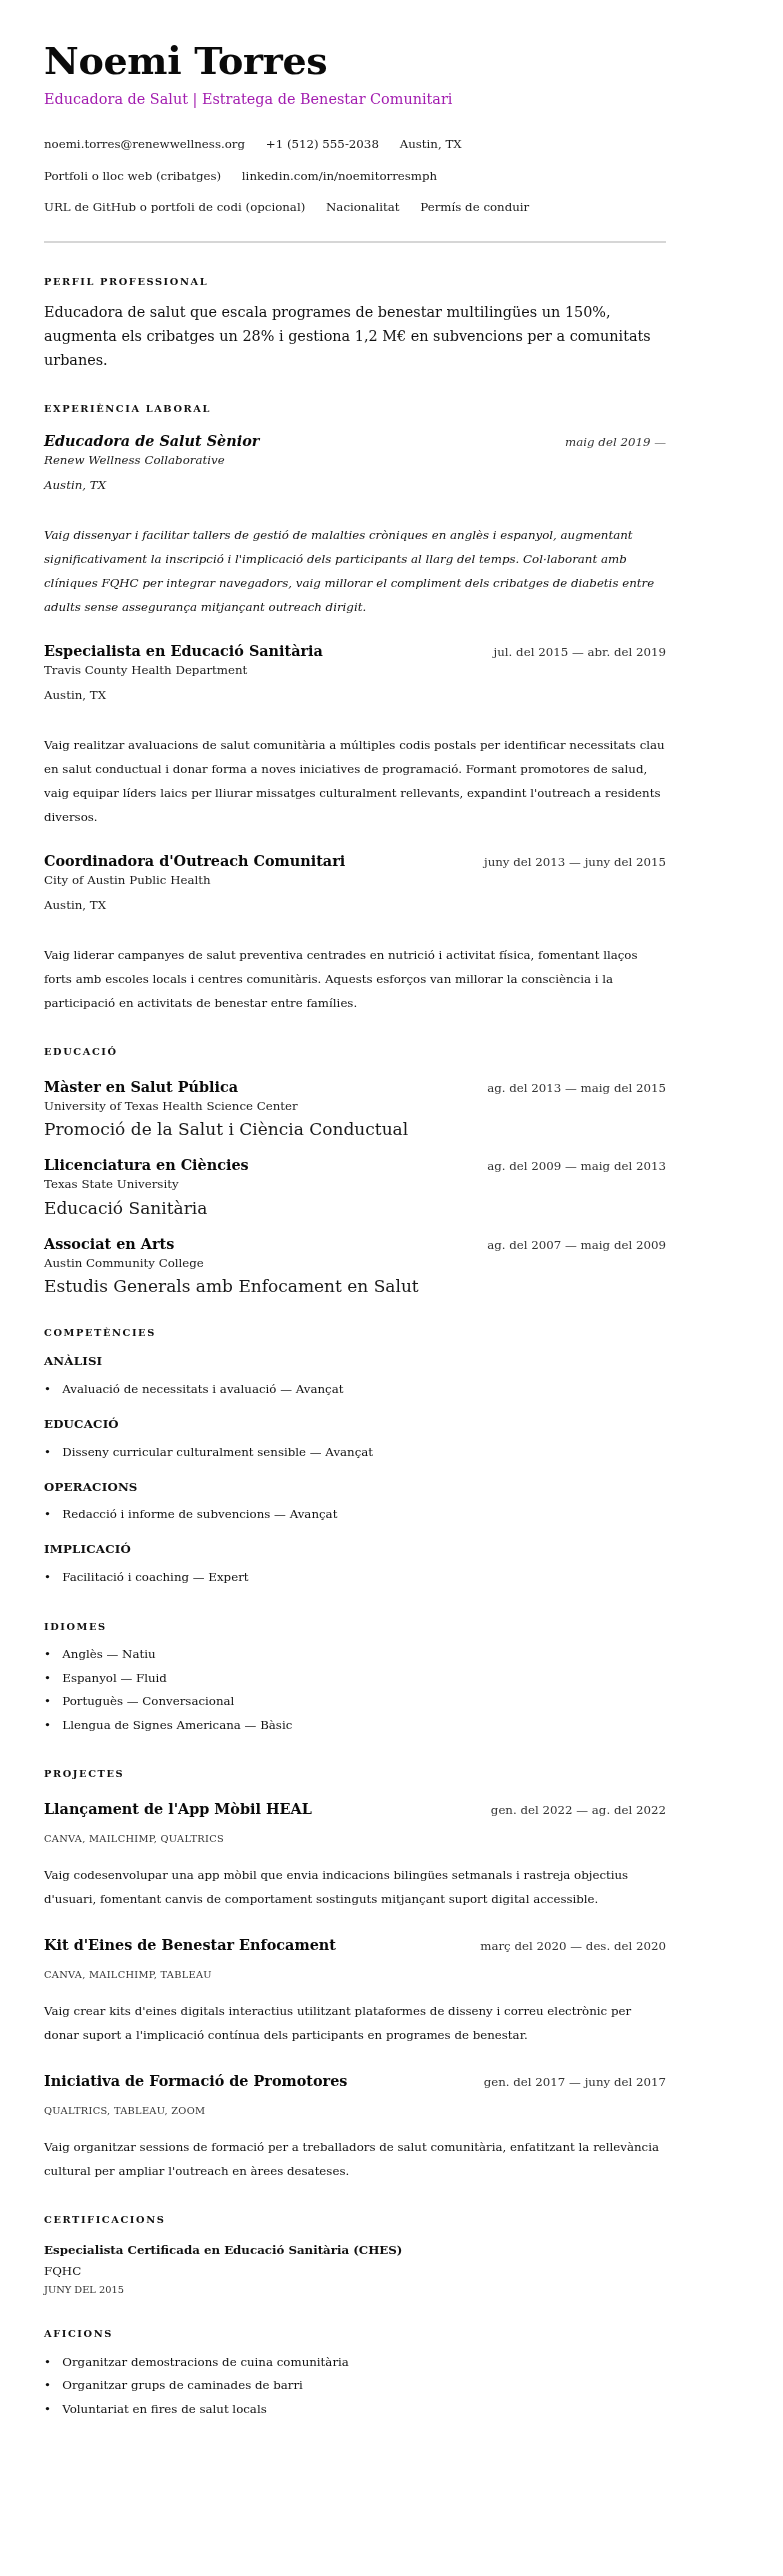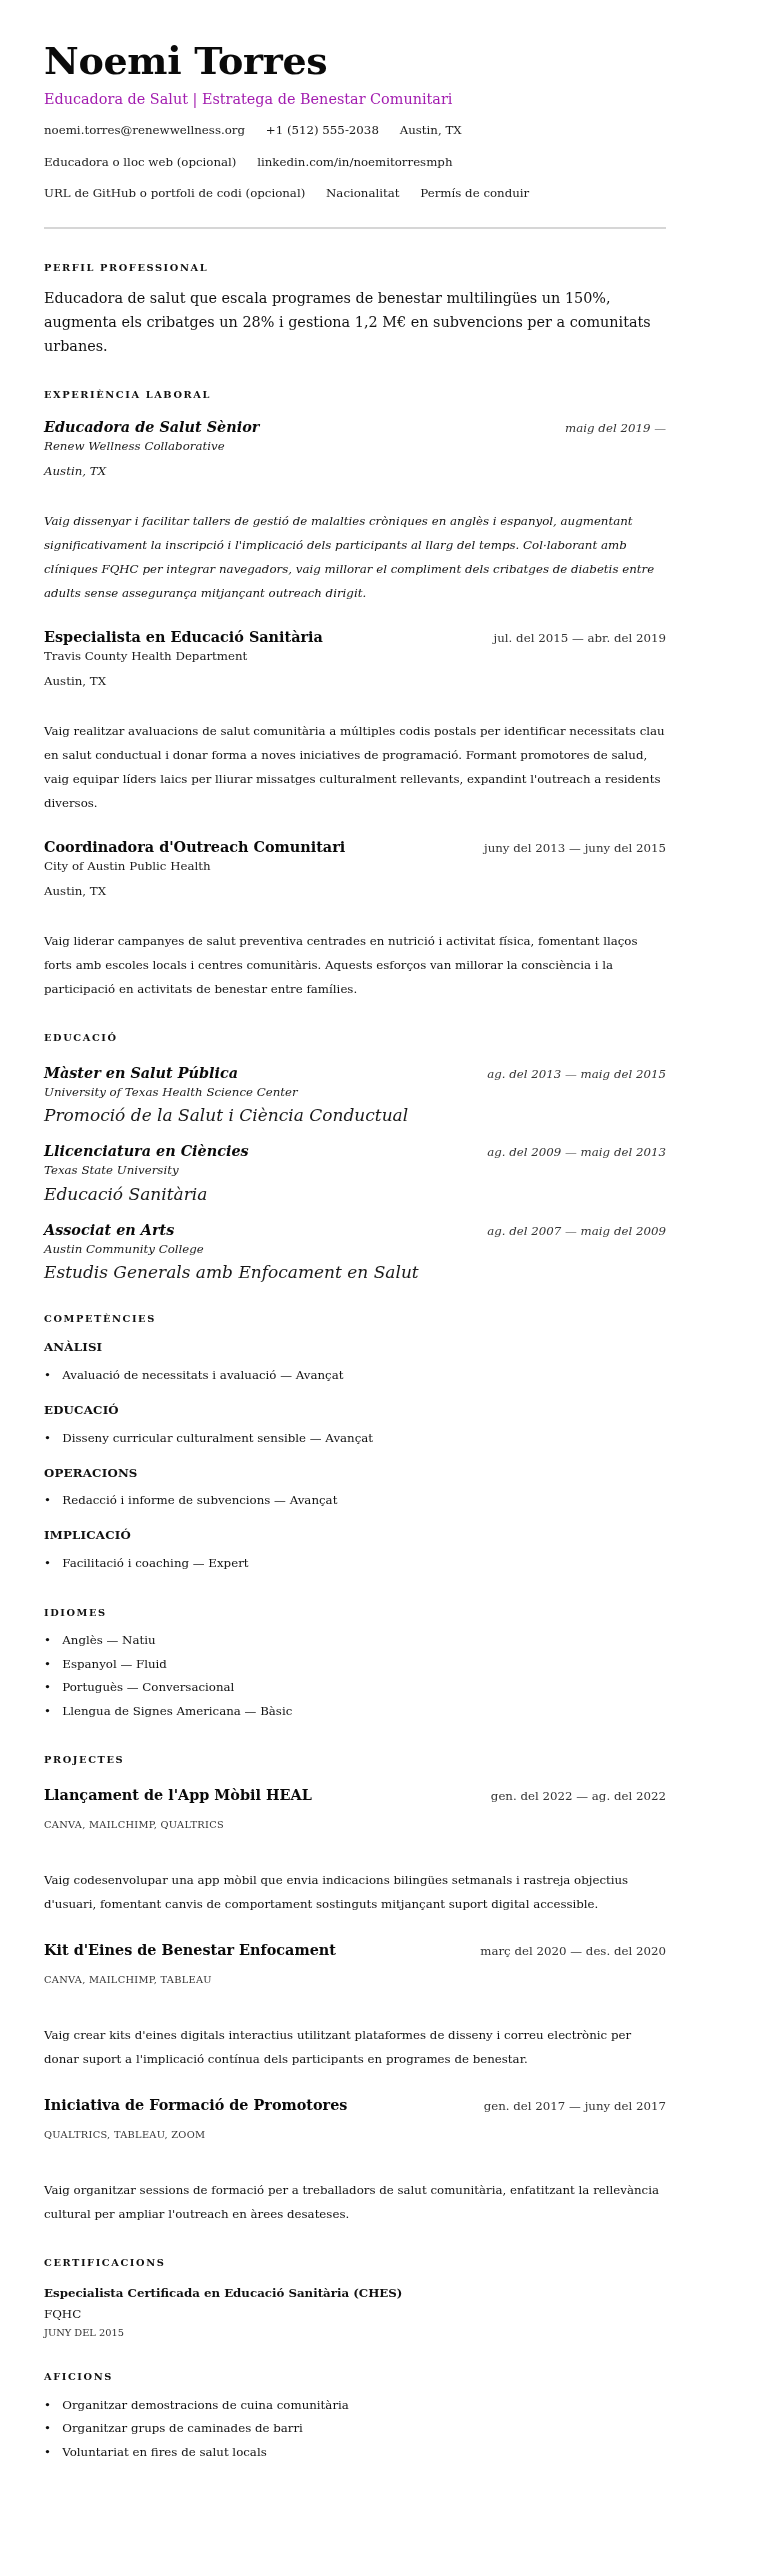--- a/index.html
+++ b/index.html
@@ -7,47 +7,47 @@
     width: 784px;
     min-height: 2576px;
     font-family: "DejaVu Serif", serif;
     color: #111111;
   }
   .page { padding: 37px 44px 39px 44px; box-sizing: border-box; width: 710px; }
   .name { font-size: 38px; font-weight: bold; line-height: 47px; margin: 0; letter-spacing: -0.3px; color: #0a0a0a; }
   .headline { font-size: 14.4px; line-height: 21px; margin-top: 5.2px; color: #a21caf; }
   .contact-row { font-size: 11.8px; line-height: 17px; margin-top: 14.4px; color: #1a1a1a; }
   .contact-row span { margin-right: 17px; }
-  .contact-row.first { margin-top: 12px; }
+  .contact-row.first { margin-top: 26px; }
   .divider { border: none; border-top: 2px solid #d6d6d6; margin: 25px 0 0 0; height: 0; }
   .section-title {
     font-size: 9.8px; font-weight: bold; letter-spacing: 1.6px; text-transform: uppercase;
     margin: 0; color: #111;
   }
   .section { margin-top: 31px; }
   .section.first { margin-top: 33px; }
   .summary { font-size: 14.4px; line-height: 24px; margin-top: 13px; color: #111; }
   .entry { margin-top: 22px; }
   .entry.first { margin-top: 17px; font-style: italic; }
   .entry-head { display: flex; justify-content: space-between; align-items: baseline; }
   .entry-title { font-size: 14.4px; font-weight: bold; line-height: 19.6px; color: #0a0a0a; }
   .entry-date { font-size: 11.8px; color: #333; line-height: 17px; }
   .entry-sub { font-size: 11.8px; line-height: 18.3px; color: #1a1a1a; }
   .entry-loc { font-size: 11.8px; line-height: 18.3px; margin-top: 6.5px; color: #1a1a1a; }
   .entry-desc { font-size: 11.8px; line-height: 24px; margin-top: 29px; color: #111; }
-  .edu-entry { margin-top: 17px; font-style: italic; }
+  .edu-entry { margin-top: 17px; }
   .edu-entry.first { margin-top: 19.6px; }
   .edu-detail { font-size: 17px; line-height: 18.3px; margin-top: 5px; color: #1a1a1a; }
   .skill-cat { font-size: 11.8px; font-weight: bold; text-transform: uppercase; margin-top: 14.4px; line-height: 17px; letter-spacing: 0.2px; }
   .skill-cat.first { margin-top: 15.7px; }
   ul.bullets { list-style: none; margin: 7.8px 0 0 0; padding: 0; }
   ul.bullets li { font-size: 11.8px; line-height: 23.5px; position: relative; padding-left: 18.3px; color: #111; }
   ul.bullets li::before { content: "\2022"; position: absolute; left: 0; top: 0; }
   .tech { font-size: 9.8px; letter-spacing: 0.3px; color: #333; margin-top: 13px; line-height: 14.4px; }
-  .proj-desc { font-size: 11.8px; line-height: 24px; margin-top: 36px; color: #111; }
+  .proj-desc { font-size: 11.8px; line-height: 24px; margin-top: 17px; color: #111; }
   .proj-entry { margin-top: 23.5px; }
   .proj-entry.first { margin-top: 19.6px; }
   .cert-title { font-size: 11.8px; font-weight: bold; margin-top: 15.7px; line-height: 18.3px; }
   .cert-issuer { font-size: 11.8px; line-height: 18.3px; margin-top: 2.6px; }
   .cert-date { font-size: 9.8px; text-transform: uppercase; color: #333; line-height: 14.4px; margin-top: 2.6px; }
 </style>
 </head>
 <body>
 
 <div class="page">
@@ -55,21 +55,21 @@
   <header>
     <h1 class="name">Noemi Torres</h1>
     <div class="headline">Educadora de Salut | Estratega de Benestar Comunitari</div>
 
     <div class="contact-row first">
       <span>noemi.torres@renewwellness.org</span>
       <span>+1 (512) 555-2038</span>
       <span>Austin, TX</span>
     </div>
     <div class="contact-row">
-      <span>Educadora o lloc web (opcional)</span>
+      <span>Portfoli o lloc web (cribatges)</span>
       <span>linkedin.com/in/noemitorresmph</span>
     </div>
     <div class="contact-row">
       <span>URL de GitHub o portfoli de codi (opcional)</span>
       <span>Nacionalitat</span>
       <span>Permís de conduir</span>
     </div>
     <hr class="divider">
   </header>
 

